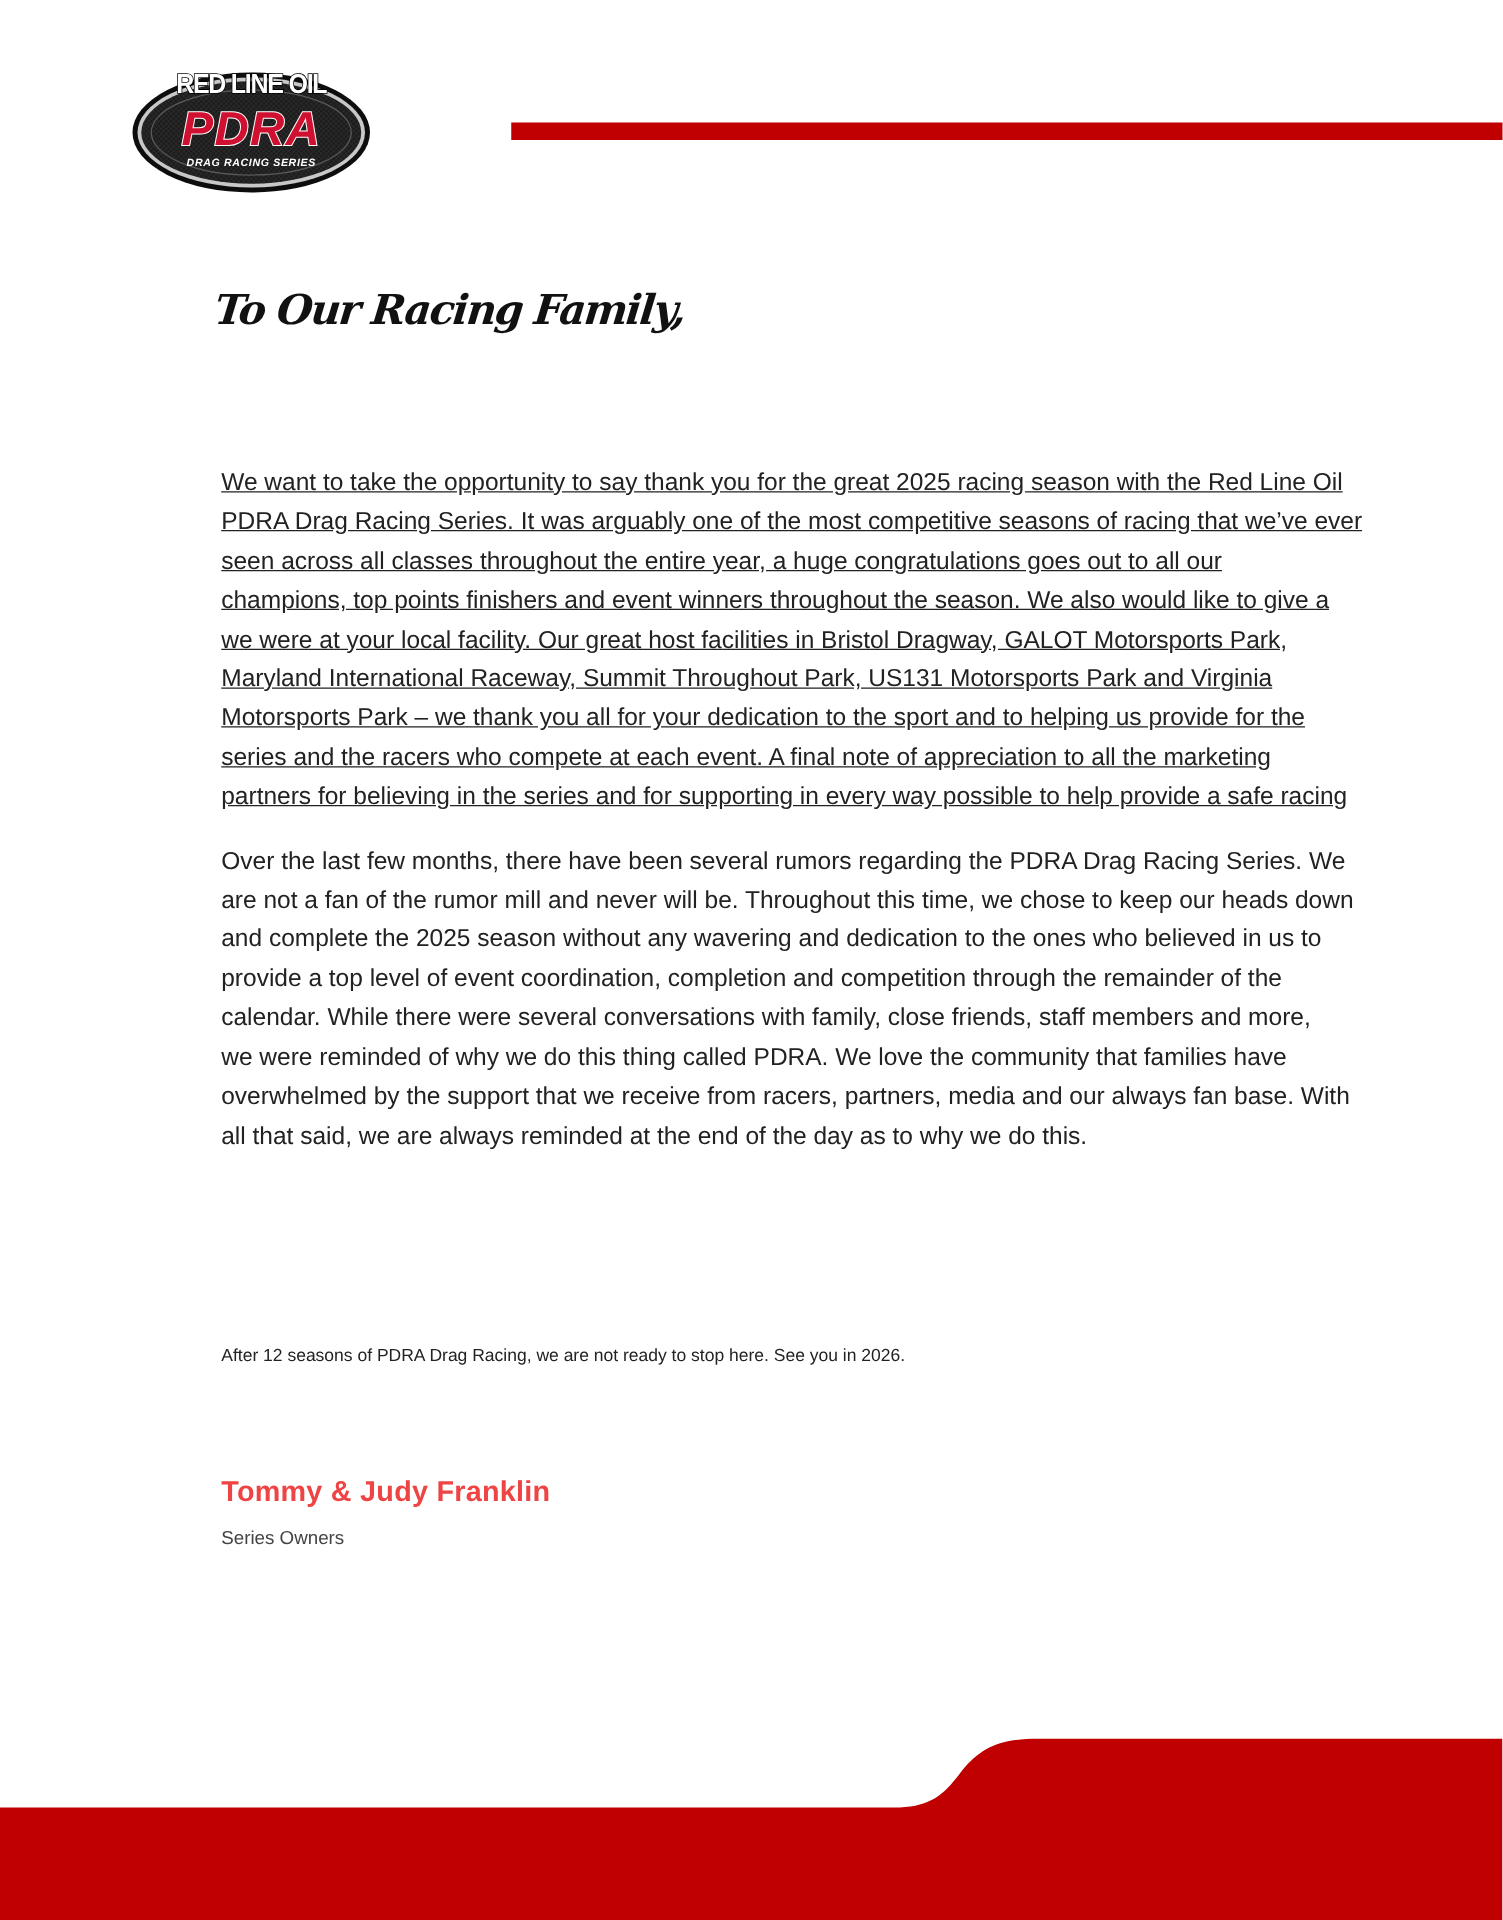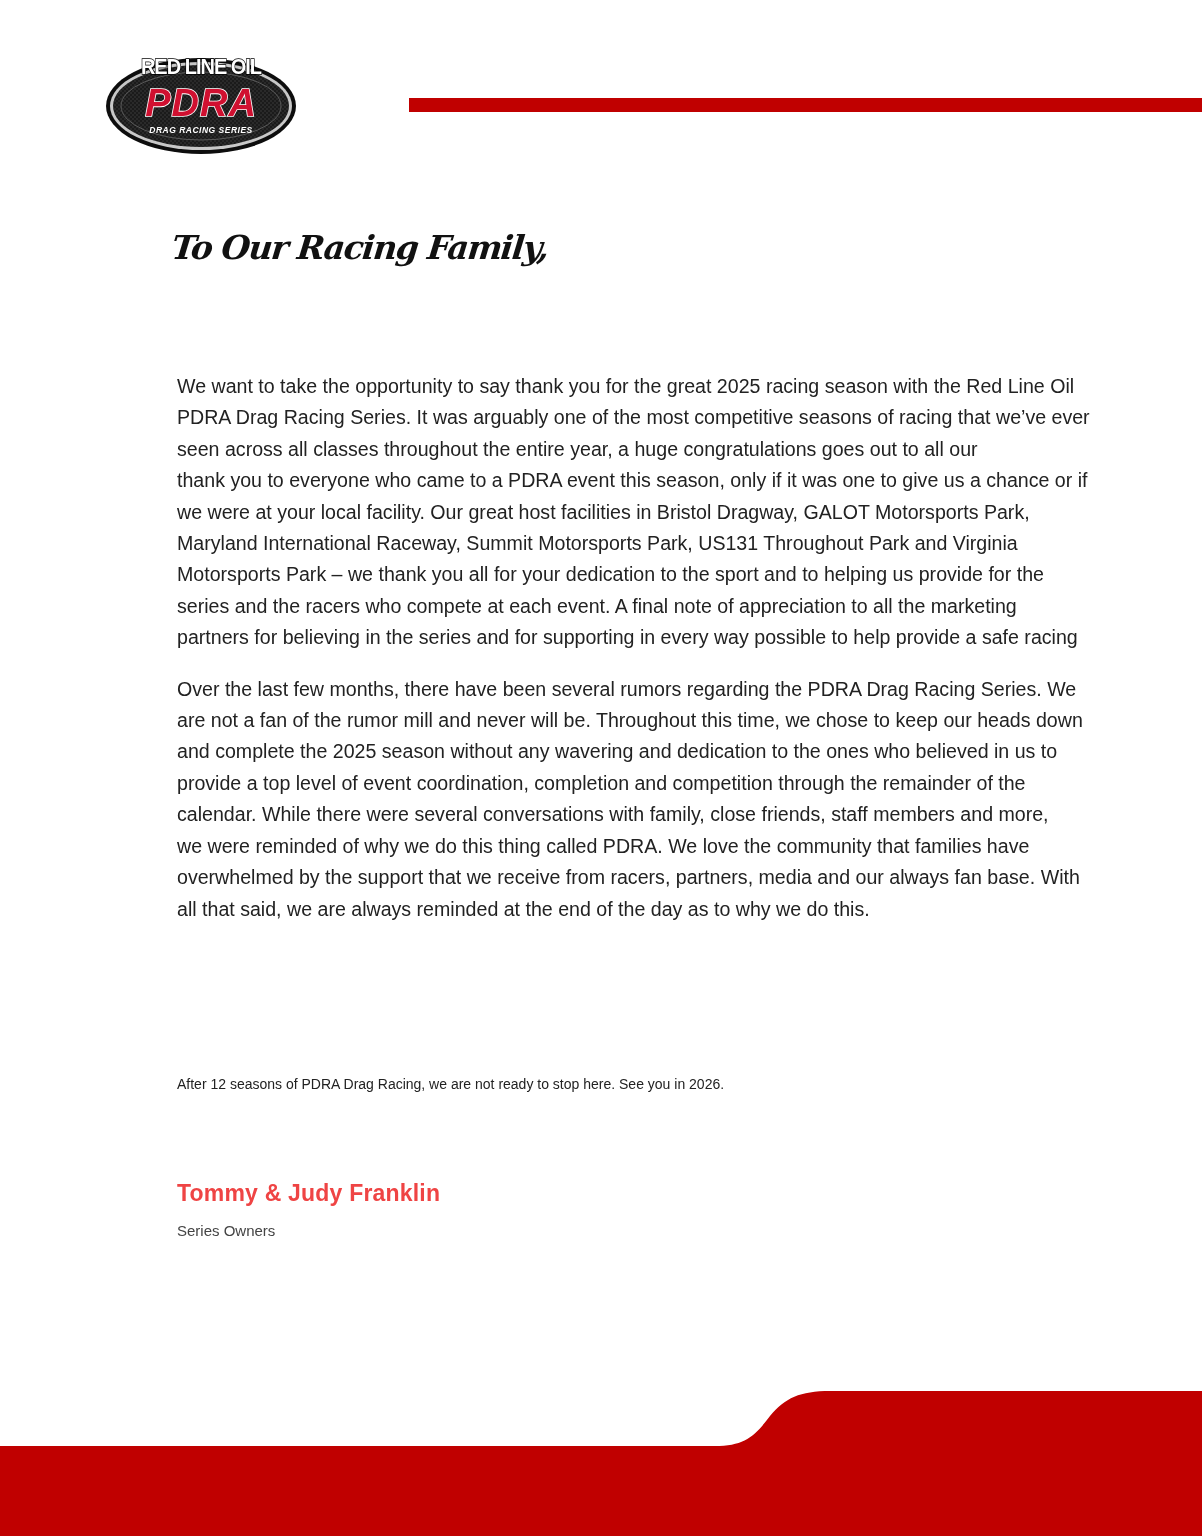--- a/index.html
+++ b/index.html
@@ -6,21 +6,21 @@
   body { width: 1202px; height: 1536px; position: relative; overflow: hidden; font-family: "Liberation Sans", sans-serif; color: #1e1e1e; }
 
   .logo { position: absolute; left: 104px; top: 50px; width: 194px; height: 106px; }
   .header-rule { position: absolute; left: 409px; top: 98px; width: 793px; height: 14px; background: #c00000; }
 
   .salutation { position: absolute; left: 172px; top: 228px; font-family: "DejaVu Serif", serif; font-style: italic; font-weight: bold; font-size: 33px; letter-spacing: -1.5px; color: #111; transform: skewX(-6deg); }
 
   .body-text { position: absolute; left: 177px; top: 371px; width: 900px; font-size: 19.6px; line-height: 31.4px; color: #222; }
   .para { margin: 0; }
   .para .ln { display: block; white-space: nowrap; }
-  .para-1 { margin-bottom: 20px; }
+  .para-1 { margin-bottom: 20px; text-decoration: underline; }
   .para-3 { position: absolute; left: 177px; top: 1069px; font-size: 14px; line-height: 31.4px; color: #222; white-space: nowrap; }
 
   .signer-name { position: absolute; left: 177px; top: 1180px; font-size: 23px; font-weight: bold; color: #ef4444; letter-spacing: 0.2px; }
   .signer-title { position: absolute; left: 177px; top: 1222px; font-size: 15px; color: #444; }
 
   .footer-wave { position: absolute; left: 0; top: 1380px; width: 1202px; height: 156px; }
 </style>
 </head>
 <body>
 
@@ -43,23 +43,23 @@
 
 <div class="header-rule"></div>
 
 <div class="salutation">To Our Racing Family,</div>
 
 <div class="body-text">
   <p class="para para-1">
     <span class="ln">We want to take the opportunity to say thank you for the great 2025 racing season with the Red Line Oil</span>
     <span class="ln">PDRA Drag Racing Series. It was arguably one of the most competitive seasons of racing that we’ve ever</span>
     <span class="ln">seen across all classes throughout the entire year, a huge congratulations goes out to all our</span>
-    <span class="ln">thank you to everyone who came to a PDRA event this season, only if it was one to give us a chance or if</span>
+    <span class="ln">champions, top points finishers and event winners throughout the season. We also would like to give a</span>
     <span class="ln">we were at your local facility. Our great host facilities in Bristol Dragway, GALOT Motorsports Park,</span>
-    <span class="ln">Maryland International Raceway, Summit Motorsports Park, US131 Throughout Park and Virginia</span>
+    <span class="ln">Maryland International Raceway, Summit Throughout Park, US131 Motorsports Park and Virginia</span>
     <span class="ln">Motorsports Park – we thank you all for your dedication to the sport and to helping us provide for the</span>
     <span class="ln">series and the racers who compete at each event. A final note of appreciation to all the marketing</span>
     <span class="ln">partners for believing in the series and for supporting in every way possible to help provide a safe racing</span>
   </p>
   <p class="para para-2">
     <span class="ln">Over the last few months, there have been several rumors regarding the PDRA Drag Racing Series. We</span>
     <span class="ln">are not a fan of the rumor mill and never will be. Throughout this time, we chose to keep our heads down</span>
     <span class="ln">and complete the 2025 season without any wavering and dedication to the ones who believed in us to</span>
     <span class="ln">provide a top level of event coordination, completion and competition through the remainder of the</span>
     <span class="ln">calendar. While there were several conversations with family, close friends, staff members and more,</span>

